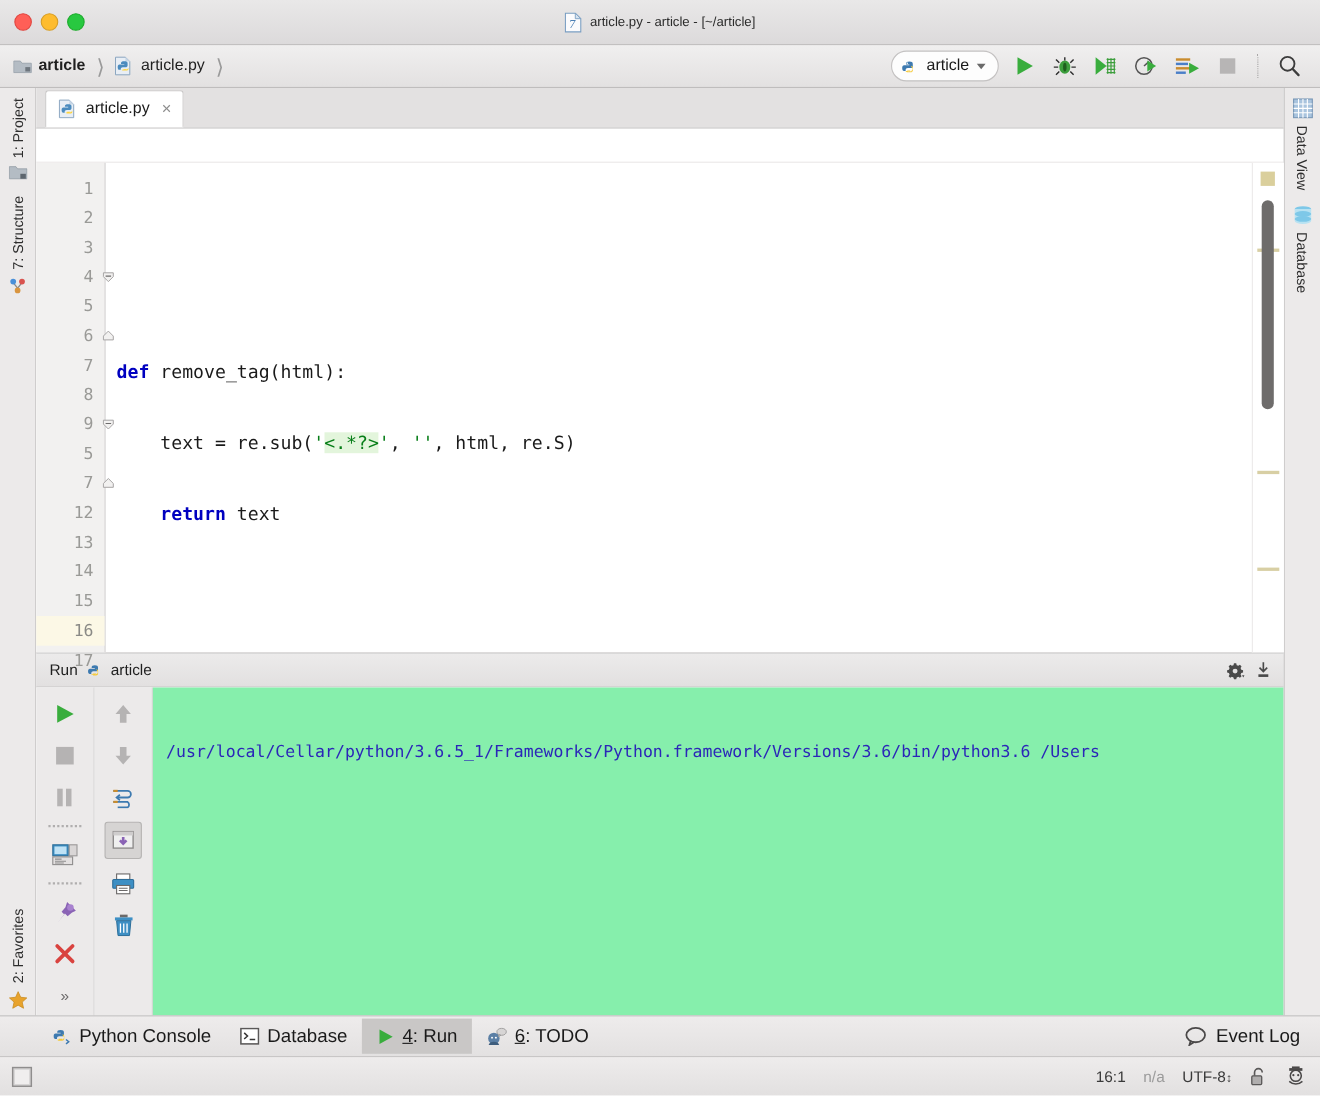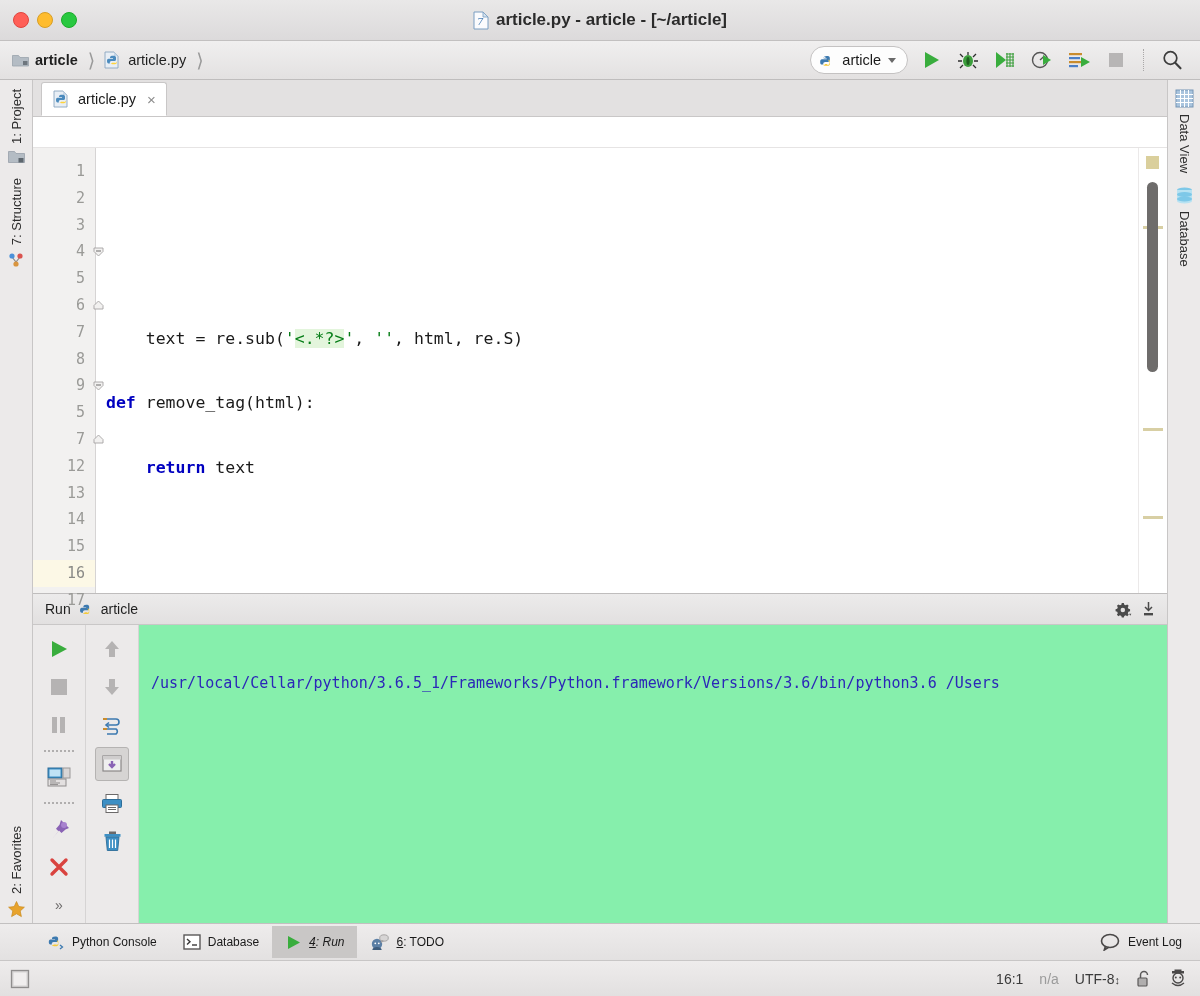--- a/index.html
+++ b/index.html
@@ -28,21 +28,21 @@
   .traffic { display: flex; gap: 8px; padding-left: 13px; }
   .light { width: 14px; height: 14px; border-radius: 50%; }
   .light.red { background: #ff5f57; border: 0.5px solid #e0443e; }
   .light.yellow { background: #febc2e; border: 0.5px solid #d89e24; }
   .light.green { background: #28c840; border: 0.5px solid #1aab29; }
   .title-center {
     position: absolute; left: 0; right: 0;
     display: flex; align-items: center; justify-content: center;
     gap: 7px; pointer-events: none;
   }
-  .title-text { font-size: 17px; color: #2b2b2b; font-weight: bold; }
+  .title-text { font-size: 12px; color: #2b2b2b; }
 
   
   .navbar {
     height: 38px; flex: 0 0 38px;
     background: linear-gradient(to bottom,#f0efef,#e3e1e1);
     border-bottom: 1px solid #bfbdbd;
     display: flex; align-items: center;
     padding-left: 12px;
   }
   .crumbs { display: flex; align-items: center; gap: 2px; }
@@ -183,23 +183,23 @@
 
   
   .bottombar {
     height: 36px; flex: 0 0 36px;
     background: linear-gradient(to bottom,#eeecec,#e3e1e1);
     border-top: 1px solid #c2c0c0;
     display: flex; align-items: center; padding-left: 34px; gap: 0;
   }
   .btab {
     display: flex; align-items: center; gap: 7px;
-    height: 32px; padding: 0 13px; font-size: 12px; color: #1a1a1a;
-  }
-  .btab.active { background: #c9c7c6; font-style: italic; }
+    height: 32px; padding: 0 13px; font-size: 17px; color: #1a1a1a;
+  }
+  .btab.active { background: #c9c7c6; }
   .btab u { text-decoration: underline; }
   .bottombar .spacer { flex: 1; }
 
   
   .statusbar {
     height: 35px; flex: 0 0 35px;
     background: linear-gradient(to bottom,#eeecec,#e2e0e0);
     border-top: 1px solid #c8c6c6;
     display: flex; align-items: center; padding: 0 12px 0 10px;
     font-size: 14px; color: #3a3a3a; gap: 16px;
@@ -426,22 +426,22 @@
           <div class="gline">13</div>
           <div class="gline">14</div>
           <div class="gline">15</div>
           <div class="gline active">16</div>
           <div class="gline">17</div>
         </div>
 
         <div class="code">
           <div class="cline"></div>
           <div class="cline"></div>
+          <div class="cline"><span class="kw">def</span><span> remove_tag(html):</span></div>
           <div class="cline"><span>    text = re.sub(</span><span class="str">'</span><span class="hl">&lt;.*?&gt;</span><span class="str">'</span><span>, </span><span class="str">''</span><span>, html, re.S)</span></div>
-          <div class="cline"><span class="kw">def</span><span> remove_tag(html):</span></div>
           <div class="cline"><span class="kw">    return</span><span> text</span></div>
           <div class="cline"></div>
           
           
           
           
           
           
           
           

